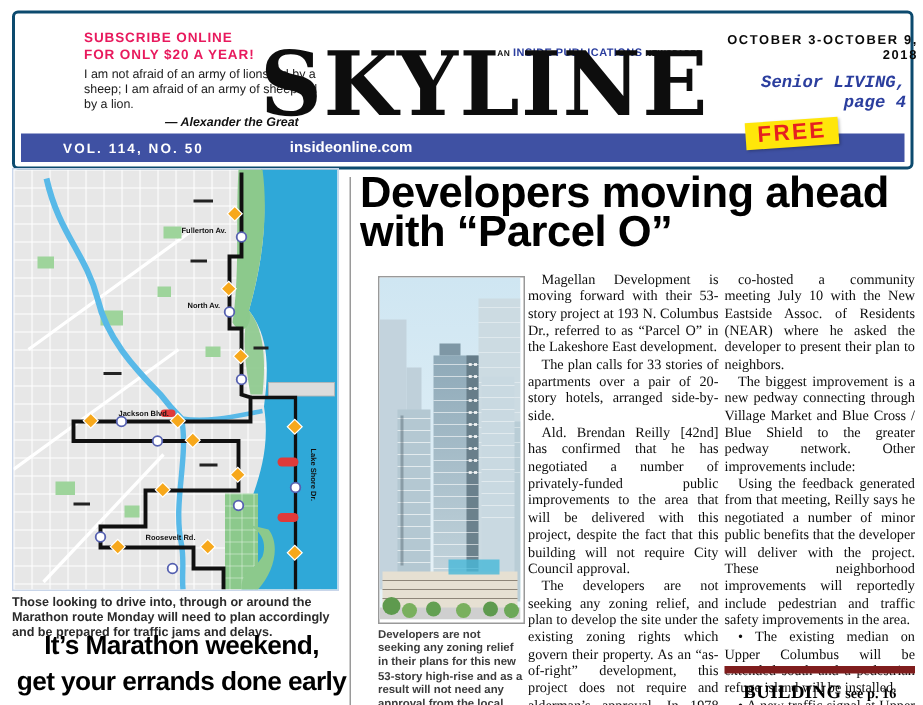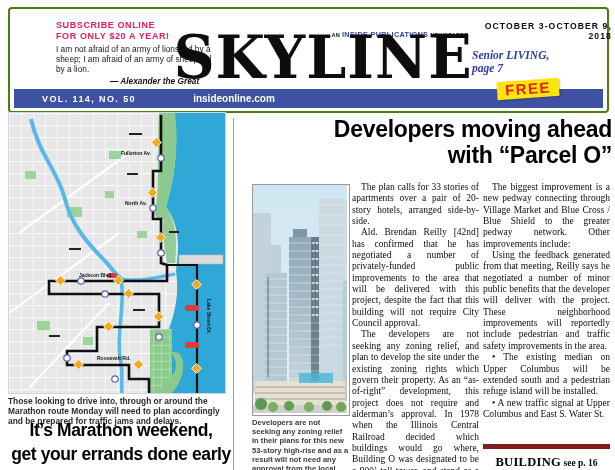--- a/index.html
+++ b/index.html
@@ -1,37 +1,37 @@
 <!DOCTYPE html>
 <html><head>
 <meta charset="utf-8">
 <style>
   html,body{margin:0;padding:0;background:#fff;}
   #page{position:relative;width:615px;height:470px;background:#fff;overflow:hidden;
         font-family:"Liberation Sans",sans-serif;}
 
   
   .header-box{position:absolute;left:8px;top:7px;width:597px;height:102px;
-      border:2px solid #4d7c0f;border-radius:4px;background:#fff;}
+      border:2px solid #0c4a6e;border-radius:4px;background:#fff;}
   .subscribe{position:absolute;left:46px;top:11px;width:160px;color:#e8195d;
       font-weight:bold;font-size:9px;line-height:11px;letter-spacing:.6px;}
   .quote{position:absolute;left:46px;top:35px;width:162px;color:#1a1a1a;
       font-size:8.3px;line-height:10px;font-weight:500;}
   .quote-attr{position:absolute;left:100px;top:67px;width:120px;color:#111;
       font-size:8.3px;font-style:italic;font-weight:bold;}
   .masthead{position:absolute;left:148px;top:18px;width:330px;text-align:center;
       font-family:"DejaVu Serif",serif;font-weight:bold;font-size:57px;line-height:60px;
       letter-spacing:1px;color:#0d0d0d;transform:scaleY(1.04);}
   .tagline{position:absolute;left:280px;top:21px;width:220px;text-align:center;
       font-size:5.6px;font-weight:bold;color:#111;letter-spacing:.3px;}
   .tagline .mid{font-size:7.3px;color:#2b3e9e;}
   .issue-date{position:absolute;left:452px;top:12px;width:150px;text-align:right;
       font-size:8.6px;font-weight:bold;letter-spacing:1.1px;color:#0a0a0a;}
-  .teaser{position:absolute;left:462px;top:40px;width:132px;text-align:left;
-      font-family:Liberation Serif, serif;font-style:italic;font-weight:bold;
+  .teaser{position:absolute;left:462px;top:40px;width:132px;text-align:right;
+      font-family:Liberation Mono, monospace;font-style:italic;font-weight:bold;
       font-size:11.5px;line-height:13px;color:#2b3e9e;}
   .free-badge{position:absolute;left:487px;top:71px;background:#ffe60a;color:#e62020;
       font-weight:bold;font-size:15px;letter-spacing:1.5px;padding:0px 8px 1px 8px;
       transform:rotate(-4deg);box-shadow:1px 1px 2px rgba(0,0,0,.25);z-index:5;}
   .blue-bar{position:absolute;left:4px;bottom:3px;right:4px;height:19px;background:#3f51a3;
       display:flex;align-items:center;color:#fff;font-weight:bold;}
   .blue-bar .vol{width:150px;text-align:center;font-size:9px;letter-spacing:1.4px;}
   .blue-bar .coverage{flex:1;text-align:center;font-size:8.6px;letter-spacing:.2px;}
   .blue-bar .site{width:140px;text-align:center;font-size:10px;}
 
@@ -39,22 +39,22 @@
   .map-wrap{position:absolute;left:8px;top:112px;width:216px;height:280px;
       border:1px solid #c9d6ea;}
   .map-caption{position:absolute;left:8px;top:396px;width:218px;color:#2b2b2b;
       font-size:8.4px;line-height:10px;font-weight:bold;}
   .marathon-headline{position:absolute;left:4px;top:418px;width:234px;text-align:center;
       font-size:17.5px;line-height:24px;font-weight:bold;letter-spacing:-.4px;color:#000;}
 
   .v-divider{position:absolute;left:233px;top:118px;width:1px;height:352px;background:#9a9a9a;}
 
   
-  .article-headline{position:absolute;left:240px;top:116px;width:372px;text-align:right;
-      font-size:23px;line-height:26px;font-weight:bold;letter-spacing:-.3px;color:#000;}
+  .article-headline{position:absolute;left:240px;top:116px;width:372px;text-align:left;
+      font-size:29px;line-height:26px;font-weight:bold;letter-spacing:-.3px;color:#000;}
   .photo-wrap{position:absolute;left:252px;top:184px;width:96px;height:230px;
       border:1px solid #999;}
   .photo-caption{position:absolute;left:252px;top:418px;width:98px;color:#3c3c3c;
       font-size:7.6px;line-height:9.2px;font-weight:bold;}
   .col{position:absolute;top:182px;width:127px;font-family:"Liberation Serif",serif;
       font-size:9.5px;line-height:11.35px;text-align:justify;color:#0c0c0c;}
   .col p{margin:0;text-indent:9px;}
   .col1{left:352px;}
   .col2{left:483px;}
   .jump{position:absolute;left:483px;top:444px;width:127px;border-top:5px solid #7f1d1d;
@@ -75,21 +75,21 @@
     <div class="quote">I am not afraid of an army of lions led by a sheep; I am afraid of an army of sheep led by a lion.</div>
     <div class="quote-attr">— Alexander the Great</div>
 
     <div class="tagline"><span>AN </span><span class="mid">INSIDE PUBLICATIONS</span><span> NEWSPAPER</span></div>
 
     <div class="masthead">SKYLINE</div>
 
     <div class="issue-date">OCTOBER 3-OCTOBER 9, 2018</div>
     <div class="teaser">
       <div>Senior LIVING,</div>
-      <div>page 7</div>
+      <div>page 4</div>
     </div>
     <div class="free-badge">FREE</div>
 
     <div class="blue-bar">
       <div class="vol">VOL. 114, NO. 50</div>
       <div class="site">insideonline.com</div>
     </div>
   </div>
 
   <div class="map-wrap">
@@ -286,27 +286,29 @@
         <circle cx="36" cy="221" r="5" fill="#63a052"></circle>
         <circle cx="56" cy="222" r="5" fill="#7ab05e"></circle>
         <circle cx="74" cy="221" r="5" fill="#5e9a4e"></circle>
         <circle cx="88" cy="222" r="5" fill="#6ca858"></circle>
       </g>
     </svg>
   </div>
   <div class="photo-caption">Developers are not seeking any zoning relief in their plans for this new 53-story high-rise and as a result will not need any approval from the local alderman.</div>
 
   <div class="col col1">
+    <p>Magellan Development is moving forward with their 53-story project at 193 N. Columbus Dr., referred to as “Parcel O” in the Lakeshore East development.</p>
     <p>The plan calls for 33 stories of apartments over a pair of 20-story hotels, arranged side-by-side.</p>
     <p>Ald. Brendan Reilly [42nd] has confirmed that he has negotiated a number of privately-funded public improvements to the area that will be delivered with this project, despite the fact that this building will not require City Council approval.</p>
     <p>The developers are not seeking any zoning relief, and plan to develop the site under the existing zoning rights which govern their property. As an “as-of-right” development, this project does not require and alderman’s approval. In 1978 when the Illinois Central Railroad decided which buildings would go where, Building O was designated to be a 900’-tall tower, and stand as a companion to the Aon Center, across the street.</p>
 
   </div>
 
   <div class="col col2">
+    <p>co-hosted a community meeting July 10 with the New Eastside Assoc. of Residents (NEAR) where he asked the developer to present their plan to neighbors.</p>
     <p>The biggest improvement is a new pedway connecting through Village Market and Blue Cross / Blue Shield to the greater pedway network. Other improvements include:</p>
     <p>Using the feedback generated from that meeting, Reilly says he negotiated a number of minor public benefits that the developer will deliver with the project. These neighborhood improvements will reportedly include pedestrian and traffic safety improvements in the area.</p>
     <p>• The existing median on Upper Columbus will be extended south and a pedestrian refuge island will be installed.</p>
     <p>• A new traffic signal at Upper Columbus and East S. Water St.</p>
 
   </div>
 
   <div class="jump"><span class="b">BUILDING</span><span class="r"> see p. 16</span></div>
 
 </div>

